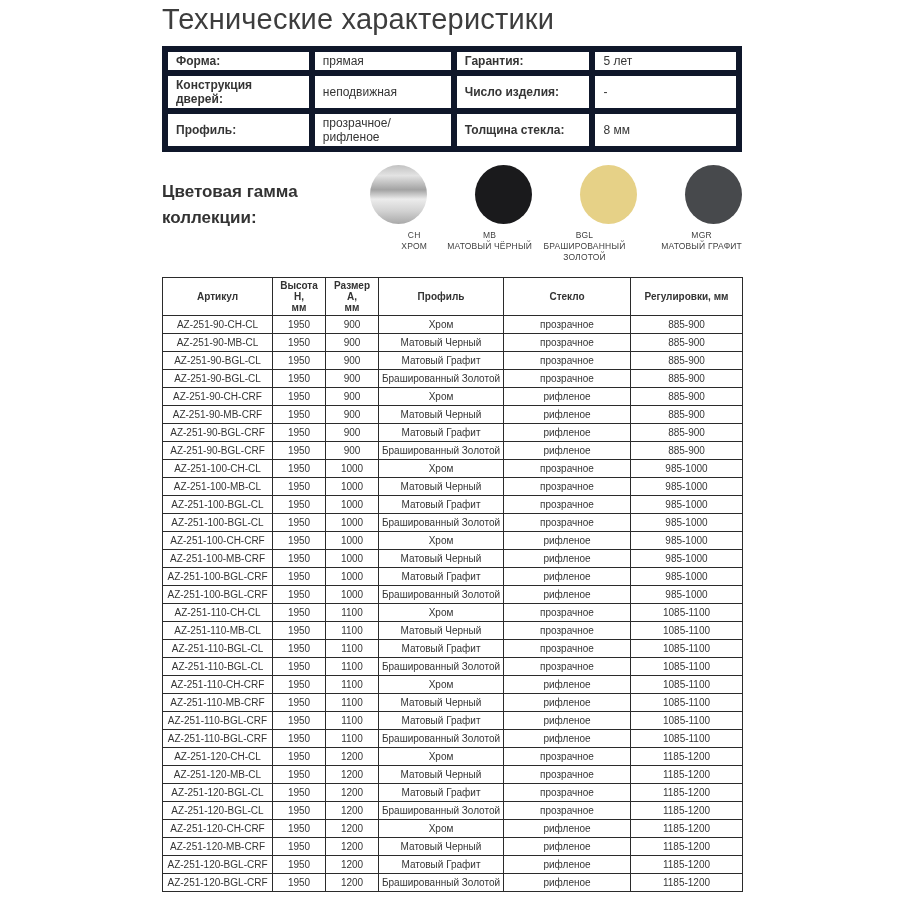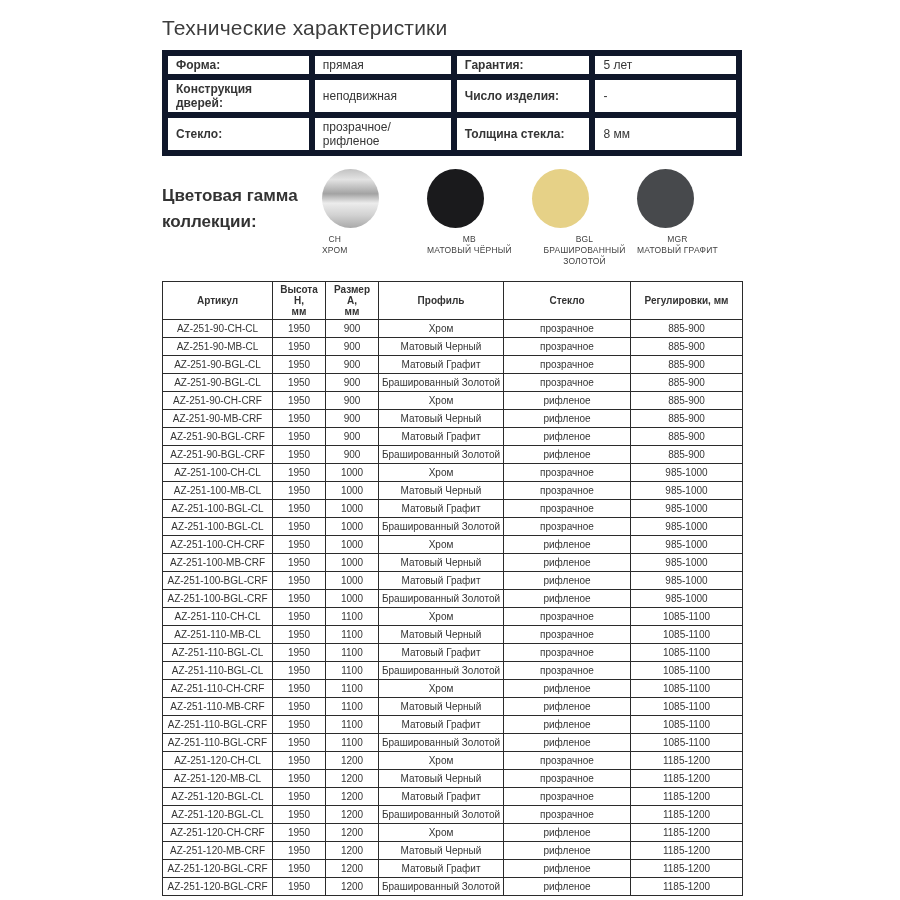--- a/index.html
+++ b/index.html
@@ -6,24 +6,24 @@
   html,body { width:900px; height:900px; background:#ffffff; }
   body {
     font-family:"Liberation Sans", sans-serif;
     color:#3a3a3a;
     position:relative;
     overflow:hidden;
   }
   .content { position:absolute; left:162px; top:0; width:580px; }
 
   .title {
-    font-size:21px;
+    font-size:29px;
     font-weight:500;
     color:#3d3d3d;
-    margin-top:16px;
+    margin-top:3px;
     letter-spacing:0.2px;
   }
 
   
   .spec-table { width:100%; border-collapse:collapse; margin-top:10px; }
   .spec-table td {
     border:6px solid #0f172a;
     font-size:12px;
     height:23.5px;
     padding:2px 8px;
@@ -36,21 +36,21 @@
   .colors { display:flex; margin-top:13px; height:100px; }
   .colors-label {
     width:160px;
     font-size:17px;
     font-weight:bold;
     line-height:1.55;
     padding-top:14px;
     color:#333;
   }
   .swatches { flex:1; display:flex; }
-  .swatch { width:25%; display:flex; flex-direction:column; align-items:flex-start; }
+  .swatch { width:25%; display:flex; flex-direction:column; align-items:flex-end; }
   .circle { width:57px; height:59px; border-radius:50%; flex:0 0 auto; }
   .circle.chrome {
     background:linear-gradient(180deg,
       #c2c2c2 0%, #e3e3e3 18%, #a3a3a3 42%,
       #ececec 58%, #d2d2d2 78%, #a9a9a9 100%) !important;
   }
   .swatch-label {
     margin-top:6px;
     font-size:8.5px;
     text-align:center;
@@ -110,21 +110,21 @@
           <td class="lbl">Гарантия:</td>
           <td class="val">5 лет</td>
         </tr>
         <tr>
           <td class="lbl">Конструкция дверей:</td>
           <td class="val">неподвижная</td>
           <td class="lbl">Число изделия:</td>
           <td class="val">-</td>
         </tr>
         <tr>
-          <td class="lbl">Стекло:</td>
+          <td class="lbl">Профиль:</td>
           <td class="val">прозрачное/рифленое</td>
           <td class="lbl">Толщина стекла:</td>
           <td class="val">8 мм</td>
         </tr>
       </tbody>
   </table>
 
   <div class="colors">
     <div class="colors-label">Цветовая гамма коллекции:</div>
     <div class="swatches">

